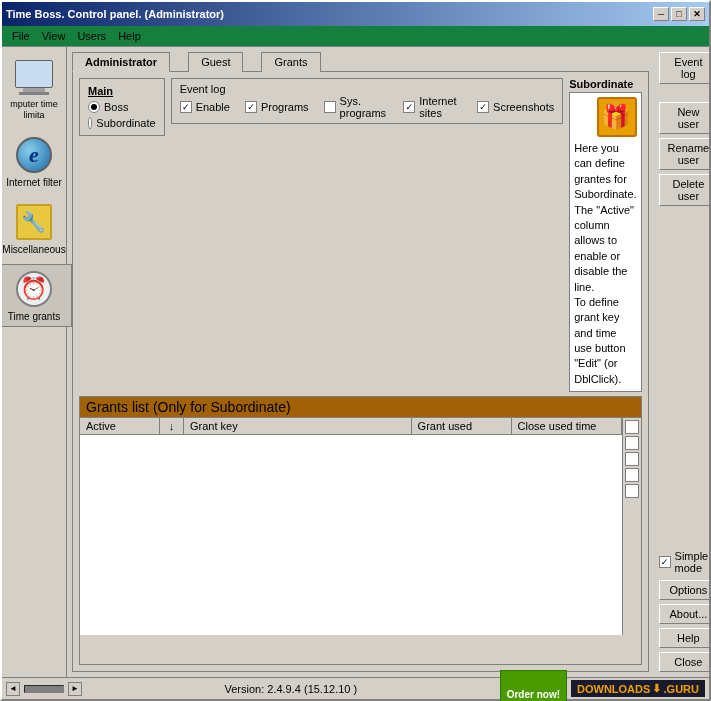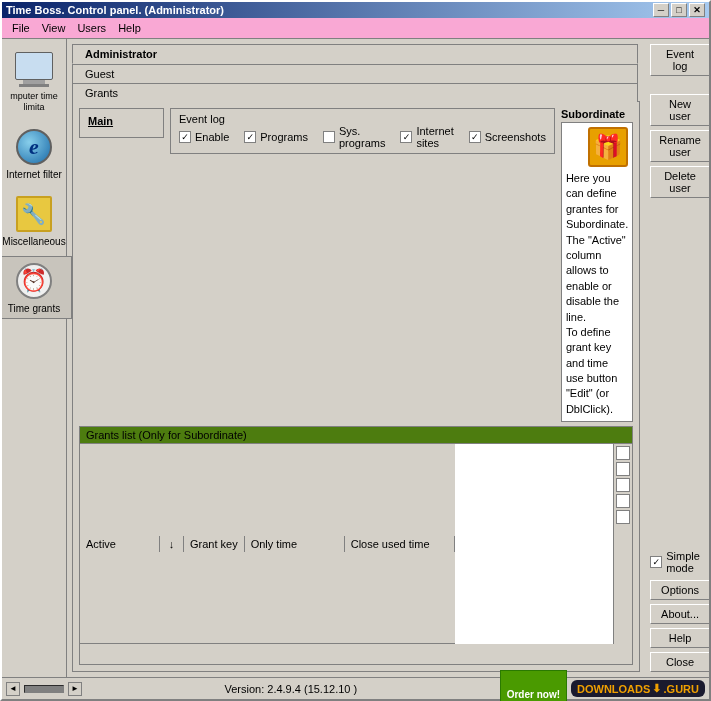--- a/index.html
+++ b/index.html
@@ -25,21 +25,21 @@
     }
 
     
     .title-bar {
       background: linear-gradient(to right, #0a246a, #a6caf0);
       color: white;
       padding: 3px 4px;
       display: flex;
       justify-content: space-between;
       align-items: center;
-      height: 16px;
+      height: 24px;
     }
     .title-bar-text {
       font-weight: bold;
       font-size: 11px;
       color: white;
     }
     .title-bar-controls {
       display: flex;
       gap: 2px;
     }
@@ -54,21 +54,21 @@
       display: flex;
       align-items: center;
       justify-content: center;
       cursor: pointer;
       font-weight: bold;
       color: #000;
     }
 
     
     .menu-bar {
-      background: #f9a8d4;
+      background: #15803d;
       padding: 2px 4px;
       display: flex;
       gap: 0;
       border-bottom: 1px solid #808080;
     }
     .menu-item {
       padding: 2px 6px;
       cursor: pointer;
       font-size: 11px;
     }
@@ -119,25 +119,24 @@
     .right-panel {
       flex: 1;
       display: flex;
       flex-direction: column;
       padding: 5px;
     }
 
     
     .tabs-row {
       display: flex;
-      gap: 0;
+      gap: 16px;
       margin-bottom: -1px;
       position: relative;
       z-index: 1;
-      flex-direction: column;
     }
     .tab {
       padding: 3px 12px;
       border: 1px solid #808080;
       border-bottom: none;
       background: #d4d0c8;
       cursor: pointer;
       font-size: 11px;
       margin-right: 2px;
     }
@@ -271,23 +270,23 @@
     }
 
     
     .grants-list-section {
       border: 1px solid #808080;
       flex: 1;
       display: flex;
       flex-direction: column;
     }
     .grants-list-title {
-      background: #4d7c0f;
+      background: #a16207;
       padding: 2px 6px;
-      font-size: 11px;
+      font-size: 14px;
       border-bottom: 1px solid #808080;
     }
     .grants-header {
       display: flex;
       background: #d4d0c8;
       border-bottom: 1px solid #808080;
       align-items: center;
     }
     .grants-col {
       padding: 2px 6px;
@@ -389,21 +388,20 @@
     }
     .downloads-badge {
       background: #1a1a2e;
       color: #f0a000;
       padding: 2px 6px;
       font-size: 11px;
       font-weight: bold;
       display: flex;
       align-items: center;
       gap: 2px;
-      border-radius: 6px;
     }
     .order-btn {
       background: #4a9a00;
       color: white;
       border: 1px solid #2a7a00;
       padding: 18px 6px;
       font-size: 10px;
       font-weight: bold;
       cursor: pointer;
       height: 26px;
@@ -473,20 +471,30 @@
         <div class="tab">Guest</div>
         <div class="tab">Grants</div>
       </div>
 
       <div class="panel-content">
 
         <div class="top-section">
 
           <div class="main-box">
             <div class="section-title">Main</div>
+            <div class="radio-group">
+              <label class="radio-item">
+                <div class="radio-circle checked"></div>
+                <span>Boss</span>
+              </label>
+              <label class="radio-item">
+                <div class="radio-circle"></div>
+                <span>Subordinate</span>
+              </label>
+            </div>
           </div>
 
           <div class="event-log-box">
             <div class="section-title">Event log</div>
             <div class="checkbox-group">
               <label class="checkbox-item">
                 <div class="checkbox-box checked"></div>
                 <span>Enable</span>
               </label>
               <label class="checkbox-item indent">
@@ -515,26 +523,26 @@
                 <div class="gift-icon">🎁</div>
               </div>
               <span>Here you can define grantes for Subordinate.<br>The "Active" column allows to enable or disable the line.<br>To define grant key and time use button "Edit" (or DblClick).</span>
             </div>
           </div>
         </div>
 
         <div class="grants-list-section">
           <div class="grants-list-title">Grants list (Only for Subordinate)</div>
           <div class="grants-list-wrapper">
-            <div style="flex:1;display:flex;flex-direction:row;">
+            <div style="flex:1;display:flex;flex-direction:column;">
               <div class="grants-header">
                 <div class="grants-col col-active">Active</div>
                 <div class="grants-col col-sort">↓</div>
                 <div class="grants-col col-key">Grant key</div>
-                <div class="grants-col col-time">Only time</div>
+                <div class="grants-col col-time">Grant used</div>
                 <div class="grants-col col-last">Close used time</div>
               </div>
               <div class="grants-list-body"></div>
             </div>
             <div class="grants-list-scrollbars">
               <div class="small-checkbox"></div>
               <div class="small-checkbox"></div>
               <div class="small-checkbox"></div>
               <div class="small-checkbox"></div>
               <div class="small-checkbox"></div>

